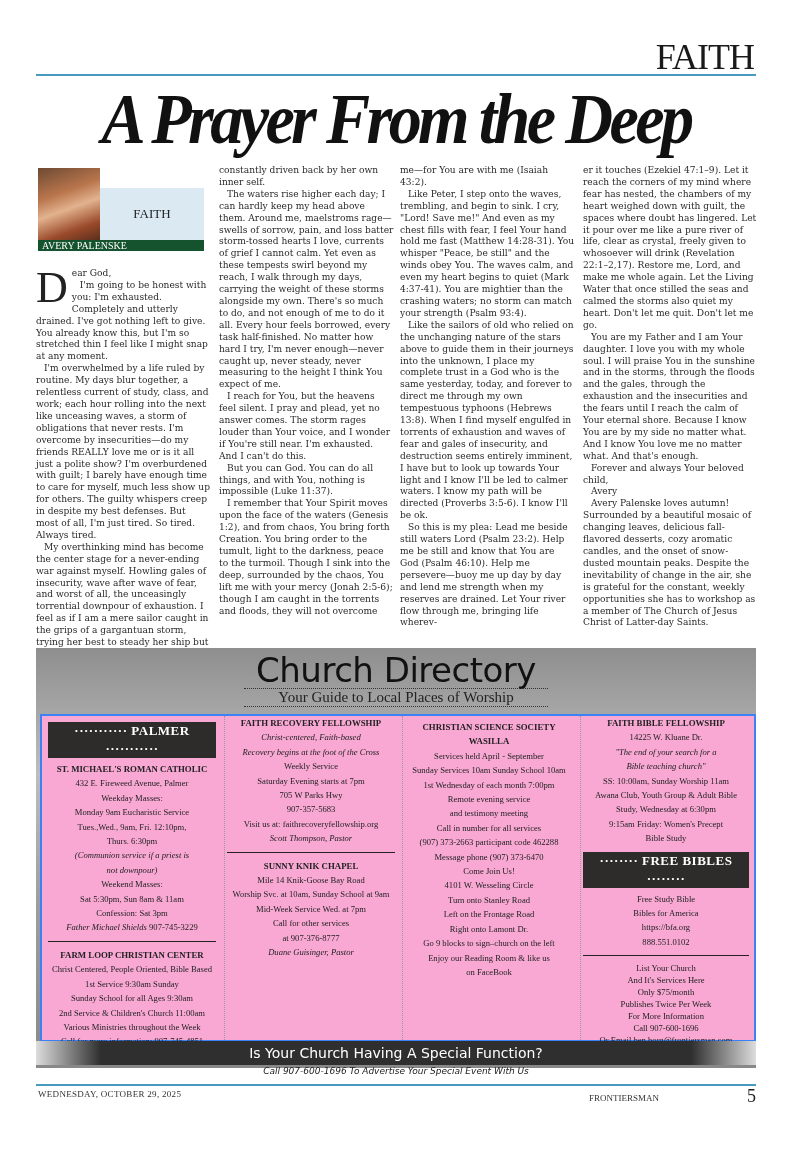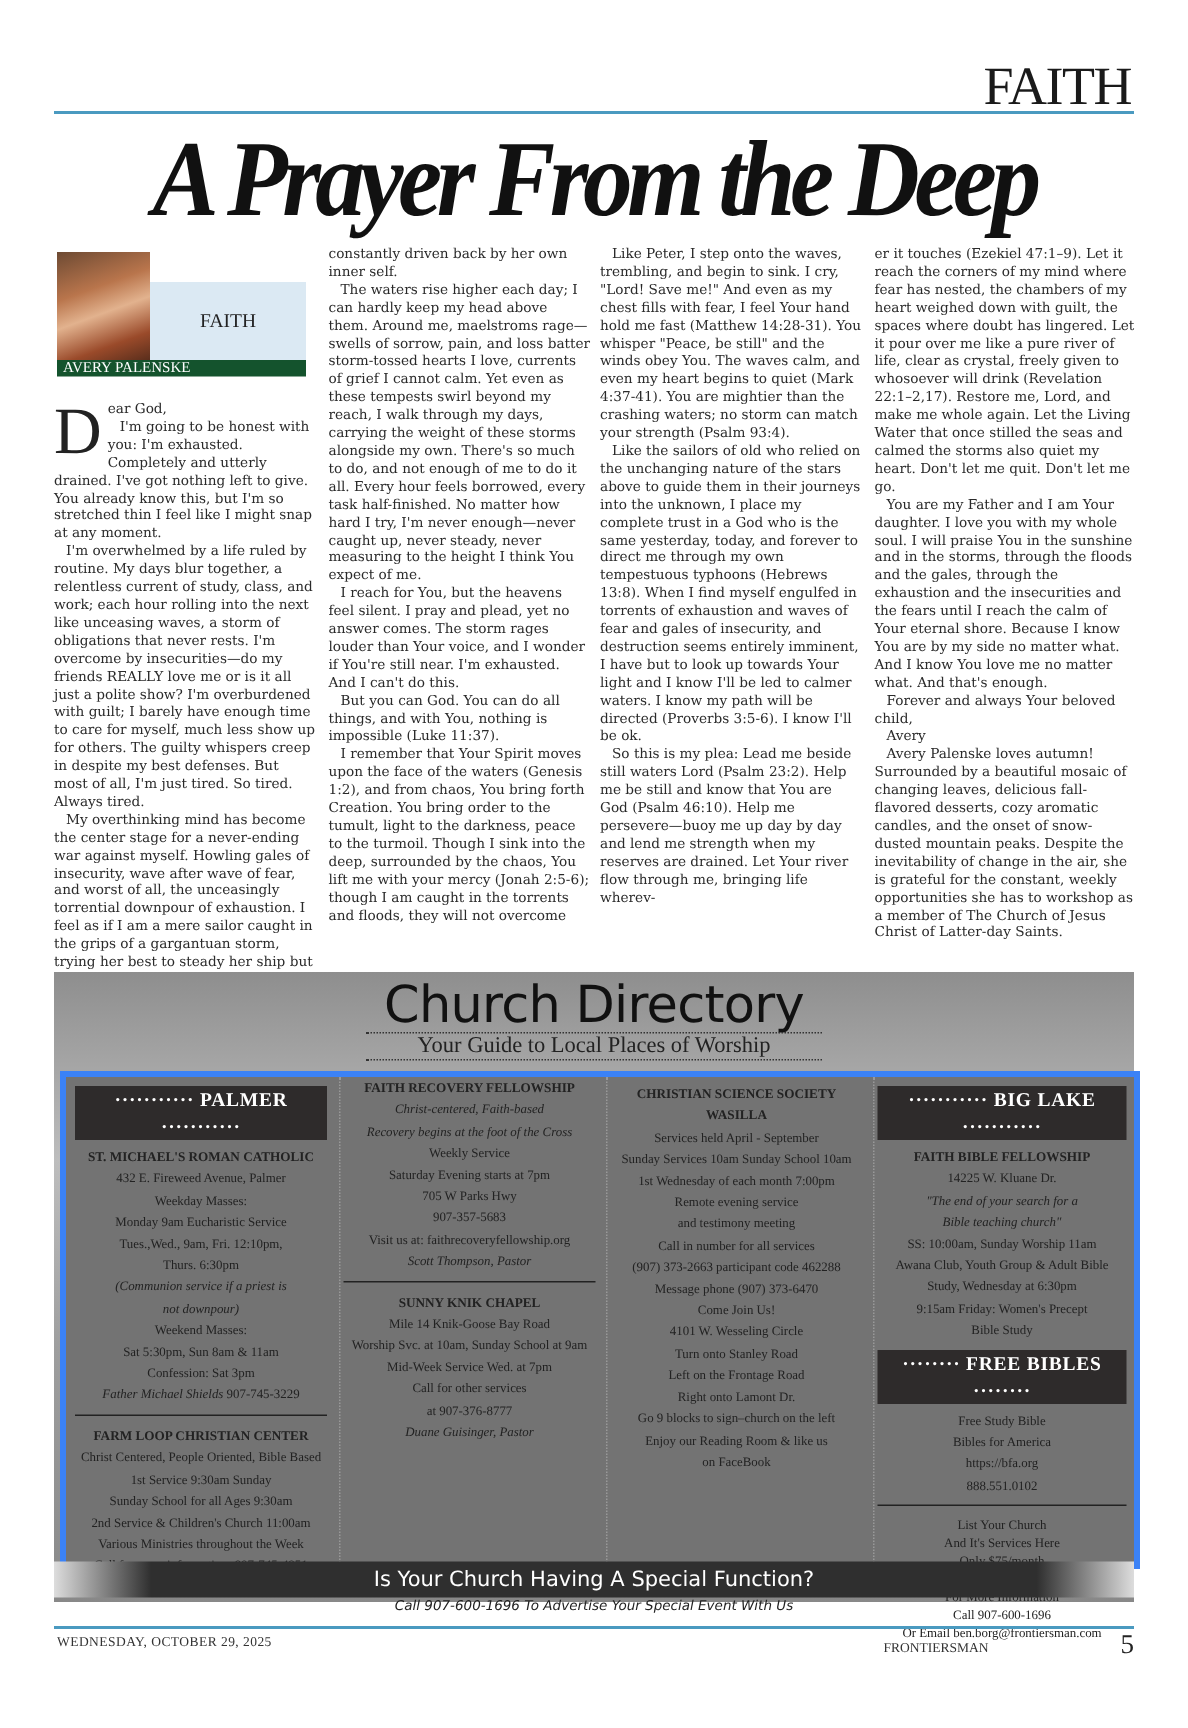--- a/index.html
+++ b/index.html
@@ -16,21 +16,21 @@
   .col p { margin:0; text-indent:8px; }
   .col p.noind { text-indent:0; }
   .dropcap { float:left; font-family:"Liberation Serif", serif; font-size:44px; line-height:36px; margin:2px 4px 0 0; color:#222; }
   .c1 { left:36px; top:268px; width:175px; }
   .c2 { left:219px; top:165px; width:175px; }
   .c3 { left:400px; top:165px; width:175px; }
   .c4 { left:583px; top:165px; width:175px; }
   .directory { position:absolute; left:36px; top:648px; width:720px; height:420px; background:linear-gradient(180deg,#8e8e8e 0%,#bdbdbd 30%,#9e9e9e 60%,#888 100%); }
   .dir-title { position:absolute; left:0; right:0; top:650px; text-align:center; font-family:"DejaVu Sans", sans-serif; font-size:34px; color:#111; letter-spacing:-0.5px; }
   .dir-sub { position:absolute; left:244px; width:304px; top:688px; text-align:center; font-family:Liberation Serif, serif; font-size:15px; color:#222; border-top:1px dotted #333; border-bottom:1px dotted #333; }
-  .dir-panel { position:absolute; left:40px; top:714px; width:712px; height:324px; background:#737373; border:4px solid #3b82f6; }
+  .dir-panel { position:absolute; left:40px; top:714px; width:712px; height:324px; background:#f9a8d4; border:2px solid #3b82f6; }
   .dcol { position:absolute; top:0; bottom:0; text-align:center; font-family:"Liberation Serif", serif; font-size:8.6px; line-height:14.4px; color:#222; }
   .dcol + .dcol { }
   .d1 { left:4px; width:172px; }
   .d2 { left:182px; width:172px; border-left:1px dotted #999; }
   .d3 { left:360px; width:172px; border-left:1px dotted #999; }
   .d4 { left:538px; width:170px; border-left:1px dotted #999; }
   .city-banner { margin:6px 2px 4px; background:#2e2b2b; color:#fff; font-family:"Liberation Serif", serif; font-weight:bold; font-size:13px; line-height:18px; letter-spacing:0.5px; }
   .church-name { font-weight:bold; font-size:8.8px; }
   .it { font-style:italic; }
   .divider { border-top:1.5px solid #222; margin:6px 2px; }
@@ -63,20 +63,21 @@
   <p>My overthinking mind has become the center stage for a never-ending war against myself. Howling gales of insecurity, wave after wave of fear, and worst of all, the unceasingly torrential downpour of exhaustion. I feel as if I am a mere sailor caught in the grips of a gargantuan storm, trying her best to steady her ship but</p>
 </div>
 <div class="col c2">
   <p class="noind">constantly driven back by her own inner self.</p>
   <p>The waters rise higher each day; I can hardly keep my head above them. Around me, maelstroms rage—swells of sorrow, pain, and loss batter storm-tossed hearts I love, currents of grief I cannot calm. Yet even as these tempests swirl beyond my reach, I walk through my days, carrying the weight of these storms alongside my own. There's so much to do, and not enough of me to do it all. Every hour feels borrowed, every task half-finished. No matter how hard I try, I'm never enough—never caught up, never steady, never measuring to the height I think You expect of me.</p>
   <p>I reach for You, but the heavens feel silent. I pray and plead, yet no answer comes. The storm rages louder than Your voice, and I wonder if You're still near. I'm exhausted. And I can't do this.</p>
   <p>But you can God. You can do all things, and with You, nothing is impossible (Luke 11:37).</p>
   <p>I remember that Your Spirit moves upon the face of the waters (Genesis 1:2), and from chaos, You bring forth Creation. You bring order to the tumult, light to the darkness, peace to the turmoil. Though I sink into the deep, surrounded by the chaos, You lift me with your mercy (Jonah 2:5-6); though I am caught in the torrents and floods, they will not overcome</p>
 </div>
 <div class="col c3">
+  <p class="noind">me—for You are with me (Isaiah 43:2).</p>
   <p>Like Peter, I step onto the waves, trembling, and begin to sink. I cry, "Lord! Save me!" And even as my chest fills with fear, I feel Your hand hold me fast (Matthew 14:28-31). You whisper "Peace, be still" and the winds obey You. The waves calm, and even my heart begins to quiet (Mark 4:37-41). You are mightier than the crashing waters; no storm can match your strength (Psalm 93:4).</p>
   <p>Like the sailors of old who relied on the unchanging nature of the stars above to guide them in their journeys into the unknown, I place my complete trust in a God who is the same yesterday, today, and forever to direct me through my own tempestuous typhoons (Hebrews 13:8). When I find myself engulfed in torrents of exhaustion and waves of fear and gales of insecurity, and destruction seems entirely imminent, I have but to look up towards Your light and I know I'll be led to calmer waters. I know my path will be directed (Proverbs 3:5-6). I know I'll be ok.</p>
   <p>So this is my plea: Lead me beside still waters Lord (Psalm 23:2). Help me be still and know that You are God (Psalm 46:10). Help me persevere—buoy me up day by day and lend me strength when my reserves are drained. Let Your river flow through me, bringing life wherev-</p>
 </div>
 <div class="col c4">
   <p class="noind">er it touches (Ezekiel 47:1–9). Let it reach the corners of my mind where fear has nested, the chambers of my heart weighed down with guilt, the spaces where doubt has lingered. Let it pour over me like a pure river of life, clear as crystal, freely given to whosoever will drink (Revelation 22:1–2,17). Restore me, Lord, and make me whole again. Let the Living Water that once stilled the seas and calmed the storms also quiet my heart. Don't let me quit. Don't let me go.</p>
   <p>You are my Father and I am Your daughter. I love you with my whole soul. I will praise You in the sunshine and in the storms, through the floods and the gales, through the exhaustion and the insecurities and the fears until I reach the calm of Your eternal shore. Because I know You are by my side no matter what. And I know You love me no matter what. And that's enough.</p>
   <p>Forever and always Your beloved child,</p>
   <p>Avery</p>
   <p>Avery Palenske loves autumn! Surrounded by a beautiful mosaic of changing leaves, delicious fall-flavored desserts, cozy aromatic candles, and the onset of snow-dusted mountain peaks. Despite the inevitability of change in the air, she is grateful for the constant, weekly opportunities she has to workshop as a member of The Church of Jesus Christ of Latter-day Saints.</p>
@@ -146,21 +147,20 @@
     <div>4101 W. Wesseling Circle</div>
     <div>Turn onto Stanley Road</div>
     <div>Left on the Frontage Road</div>
     <div>Right onto Lamont Dr.</div>
     <div>Go 9 blocks to sign–church on the left</div>
     <div>Enjoy our Reading Room &amp; like us</div>
     <div>on FaceBook</div>
   </div>
 
   <div class="dcol d4">
-    <div class="city-banner">··········· <span>BIG LAKE</span> ···········</div>
     <div class="church-name">FAITH BIBLE FELLOWSHIP</div>
     <div>14225 W. Kluane Dr.</div>
     <div class="it">"The end of your search for a</div>
     <div class="it">Bible teaching church"</div>
     <div>SS: 10:00am, Sunday Worship 11am</div>
     <div>Awana Club, Youth Group &amp; Adult Bible</div>
     <div>Study, Wednesday at 6:30pm</div>
     <div>9:15am Friday: Women's Precept</div>
     <div>Bible Study</div>
     <div class="city-banner">········ <span>FREE BIBLES</span> ········</div>

